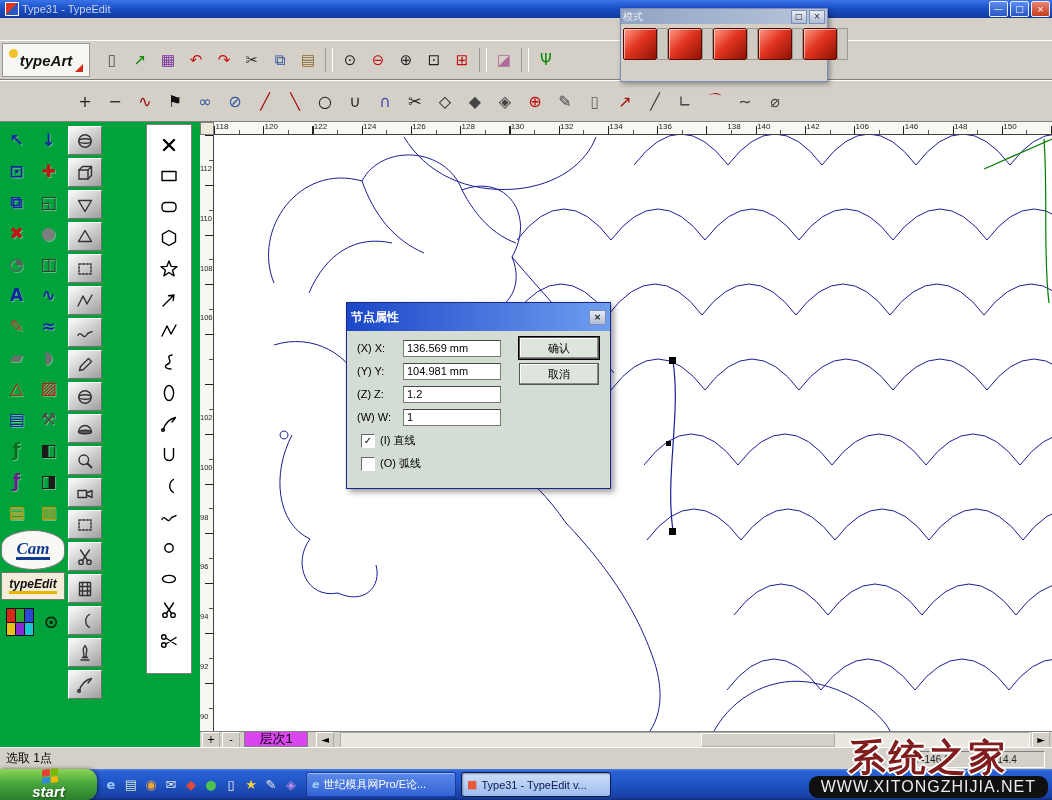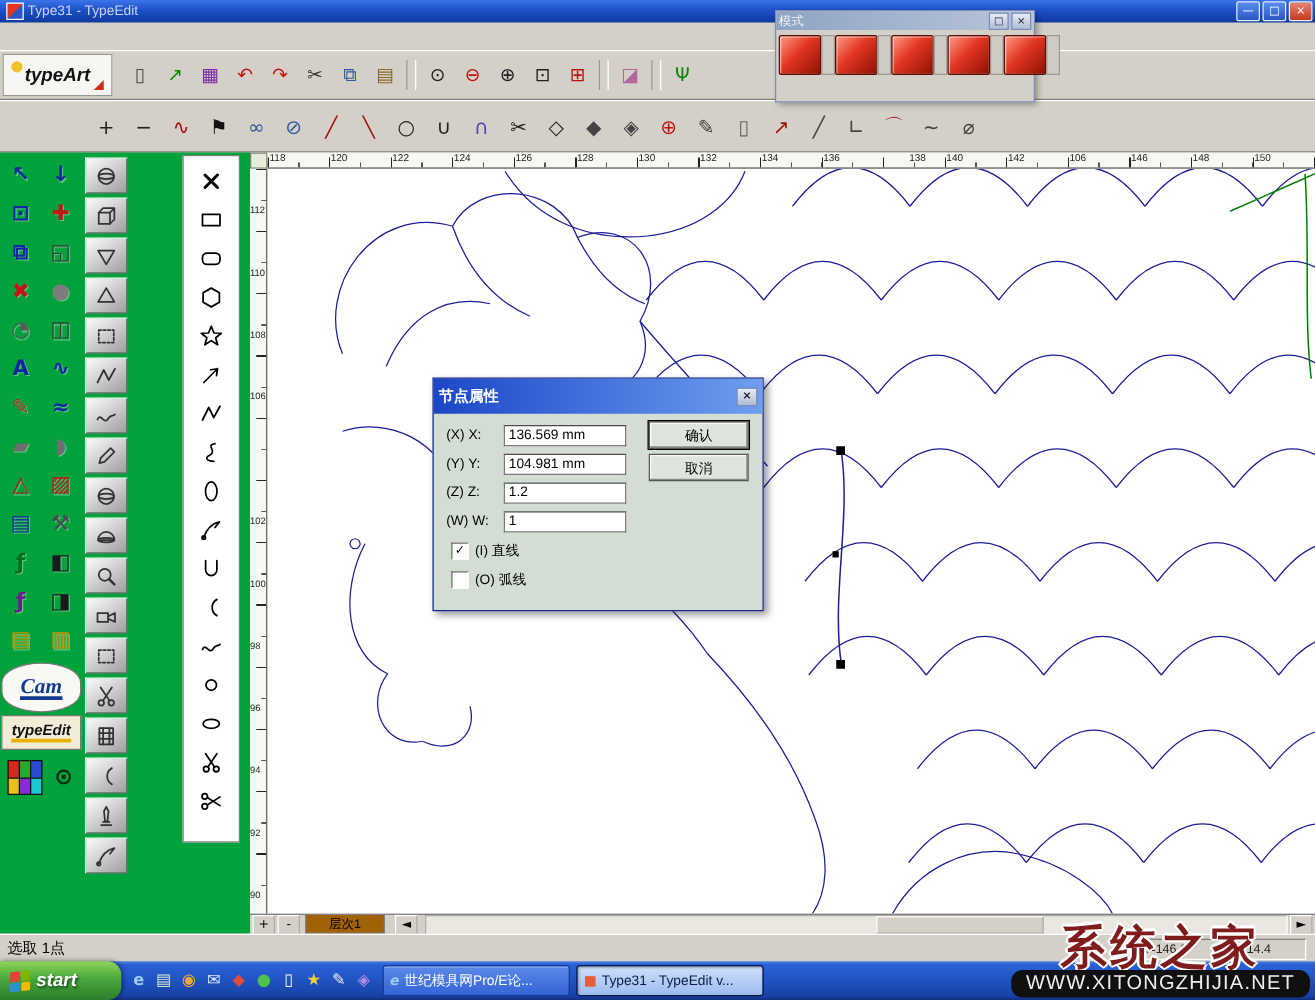--- a/index.html
+++ b/index.html
@@ -97,39 +97,39 @@
   #canvas{position:absolute;left:214px;top:135px;width:838px;height:596px;background:#fff;overflow:hidden;}
   #canvas svg{position:absolute;left:0;top:0;}
   .handle{fill:#000;}
   .sel-line{fill:none;stroke:#1c1c96;stroke-width:1.2;}
 
   
   #layerbar{position:absolute;left:200px;top:731px;width:852px;height:16px;background:#d4d0c8;
     border-top:1px solid #808080;display:flex;align-items:center;box-sizing:border-box;}
   .lb-btn{width:16px;height:14px;background:#d4d0c8;border:1px outset #fff;font-size:10px;
     display:flex;align-items:center;justify-content:center;margin-left:2px;font-family:"DejaVu Sans",sans-serif;}
-  #layer-tab{height:14px;min-width:54px;background:#a16207;border:1px solid #808080;border-top:none;
-    display:flex;align-items:center;justify-content:center;font-size:10px;margin-left:4px;padding:0 4px;text-align:center;}
+  #layer-tab{height:14px;min-width:54px;background:#d946ef;border:1px solid #808080;border-top:none;
+    display:flex;align-items:center;justify-content:center;font-size:13px;margin-left:4px;padding:0 4px;text-align:center;}
   #lb-track{flex:1;height:14px;margin-left:6px;background:#e9e7df;border:1px inset #fff;position:relative;}
   #lb-thumb{position:absolute;left:360px;top:0;width:132px;height:12px;background:#d4d0c8;border:1px outset #fff;}
 
   
   #statusbar{position:absolute;left:0;top:747px;width:1052px;height:22px;background:#d4d0c8;
     border-top:1px solid #fff;display:flex;align-items:center;box-sizing:border-box;}
   #status-left{margin-left:6px;font-size:12px;}
   #status-cancel{position:absolute;left:893px;top:3px;font:bold 14px "DejaVu Sans",sans-serif;color:#d11a0e;}
   .coord-box{position:absolute;top:3px;width:64px;height:15px;border:1px solid;border-color:#808080 #fff #fff #808080;
     font-size:10px;display:flex;align-items:center;padding-left:3px;color:#222;}
 
   
   #taskbar{position:absolute;left:0;top:769px;width:1052px;height:31px;z-index:40;
     background:linear-gradient(180deg,#4f83e0 0%,#2a61d6 8%,#2157c8 40%,#1941a5 90%,#0f2f7c 100%);}
   #start-btn{position:absolute;left:0;top:0;width:97px;height:31px;border-radius:0 11px 11px 0;
     background:linear-gradient(180deg,#8fd457 0%,#48a83c 45%,#2c7e2c 100%);display:flex;align-items:center;
-    box-shadow:1px 0 4px rgba(0,0,0,.5);}
+    box-shadow:1px 0 4px rgba(0,0,0,.5);flex-direction:column;}
   #start-flag{width:16px;height:16px;margin:0 5px 0 8px;display:grid;grid-template-columns:1fr 1fr;grid-template-rows:1fr 1fr;
     gap:1px;transform:skewY(-6deg);}
   #start-flag span{display:block;border-radius:1px;}
   #start-label{font-style:italic;font-weight:bold;font-size:15px;color:#fff;text-shadow:1px 1px 2px #1a4a1a;}
   #quicklaunch{position:absolute;left:102px;top:0;height:31px;display:flex;align-items:center;gap:2px;}
   .ql-ico{width:18px;height:18px;display:flex;align-items:center;justify-content:center;
     font:bold 13px "DejaVu Sans",sans-serif;}
   .task-btn{position:absolute;top:3px;height:25px;width:150px;border-radius:3px;border:1px solid #1a3a9a;
     background:linear-gradient(#5b8ae8,#3463d6);color:#fff;font-size:11px;display:flex;align-items:center;
     padding:0 5px;box-sizing:border-box;box-shadow:inset 0 1px 0 rgba(255,255,255,.4);}

